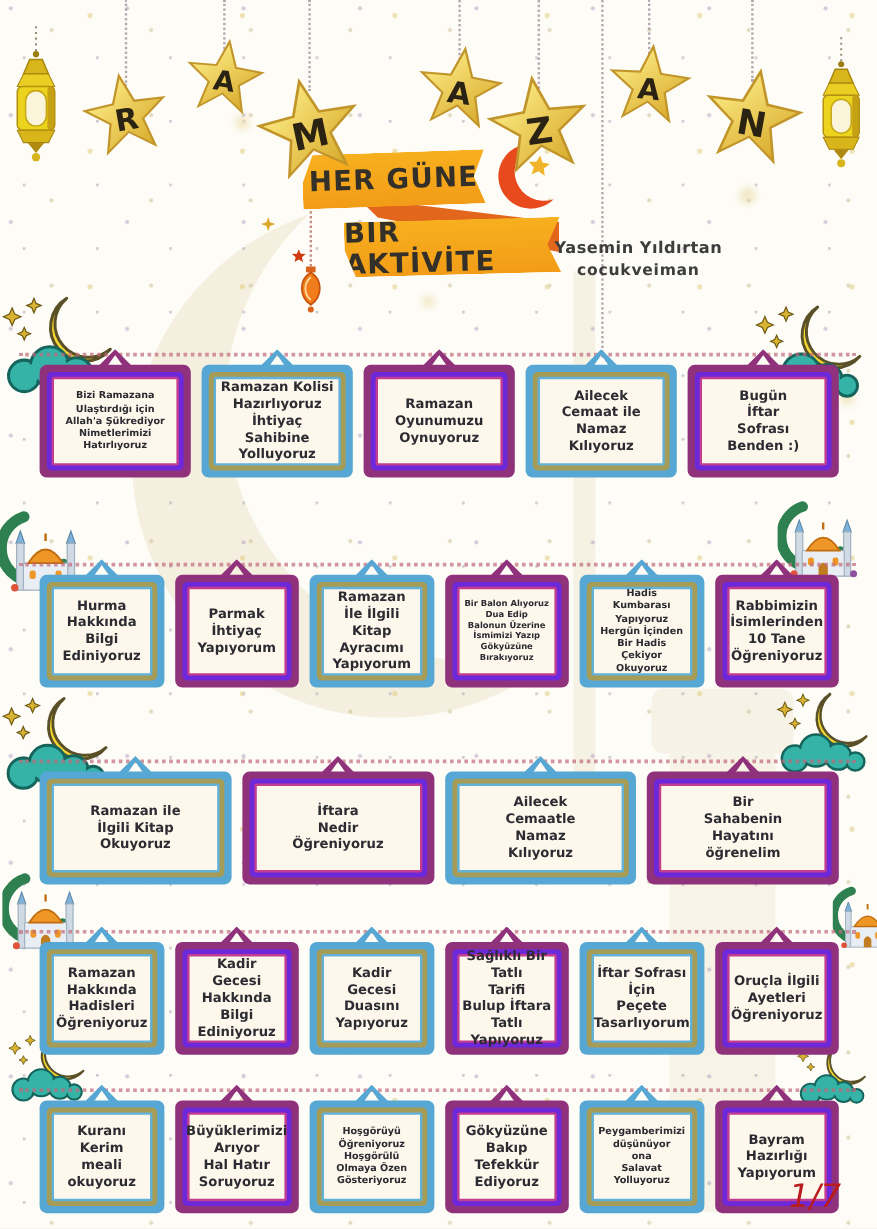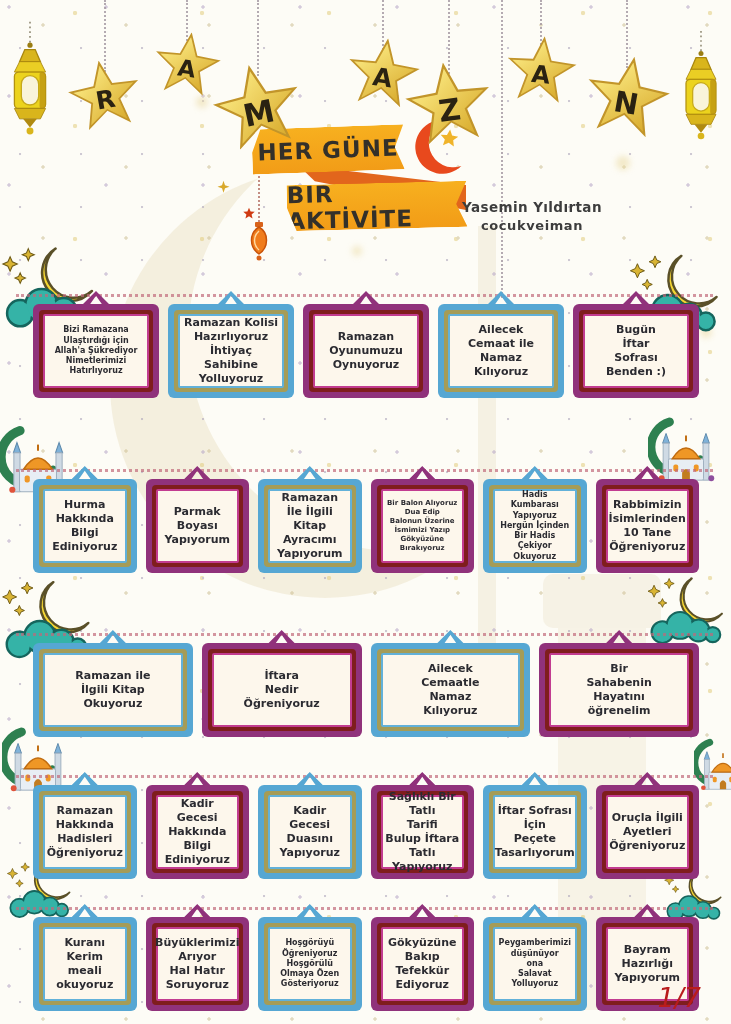--- a/index.html
+++ b/index.html
@@ -57,21 +57,21 @@
   .row{position:absolute;left:0;right:0;height:110px;z-index:2;}
   .row-string{position:absolute;left:16px;right:18px;top:0;border-top:3px dotted rgba(193,105,122,.7);}
   .cards{position:absolute;left:33px;width:666px;top:10px;display:flex;gap:9px;}
   .card{position:relative;flex:1;height:94px;}
   .hanger{position:absolute;top:-13px;left:50%;transform:translateX(-50%);width:30px;height:15px;
     clip-path:polygon(50% 0,100% 100%,74% 100%,50% 32%,26% 100%,0 100%);}
   .blue .hanger{background:#56a7d3;} .purple .hanger{background:#90327b;}
   .f-out{position:absolute;inset:0;border-radius:6px;padding:6px;box-sizing:border-box;}
   .blue .f-out{background:#56a7d3;} .purple .f-out{background:#90327b;}
   .f-mid{height:100%;border-radius:4px;padding:4px;box-sizing:border-box;}
-  .blue .f-mid{background:#a59c57;} .purple .f-mid{background:#7f1d1d;}
+  .blue .f-mid{background:#a59c57;} .purple .f-mid{background:#6d28d9;}
   .f-in{height:100%;background:#fdf7ec;border-radius:2px;box-sizing:border-box;display:flex;align-items:center;justify-content:center;text-align:center;padding:2px;}
   .blue .f-in{border:2px solid #62b1d9;} .purple .f-in{border:2px solid #c23c90;}
   .card-text{font-weight:bold;color:#2b2b31;white-space:pre-line;line-height:1.28;}
   .size-xs{font-size:7px;} .size-s{font-size:8px;} .size-m{font-size:11px;} .size-l{font-size:11px;}
 
   .deco{position:absolute;z-index:2;pointer-events:none;}
   .page-num{position:absolute;right:30px;top:982px;font-size:27px;font-style:italic;color:#b91c1c;z-index:3;}
 </style>
 </head>
 <body>
@@ -468,21 +468,21 @@
           </div>
             </div>
           </div>
         </div>
         <div class="card purple">
           <div class="hanger"></div>
       <div class="f-out">
         <div class="f-mid">
           <div class="f-in">
             <span class="card-text size-l">Parmak
-Boyası
+İhtiyaç
 Yapıyorum</span>
           </div>
             </div>
           </div>
         </div>
         <div class="card blue">
           <div class="hanger"></div>
       <div class="f-out">
         <div class="f-mid">
           <div class="f-in">

